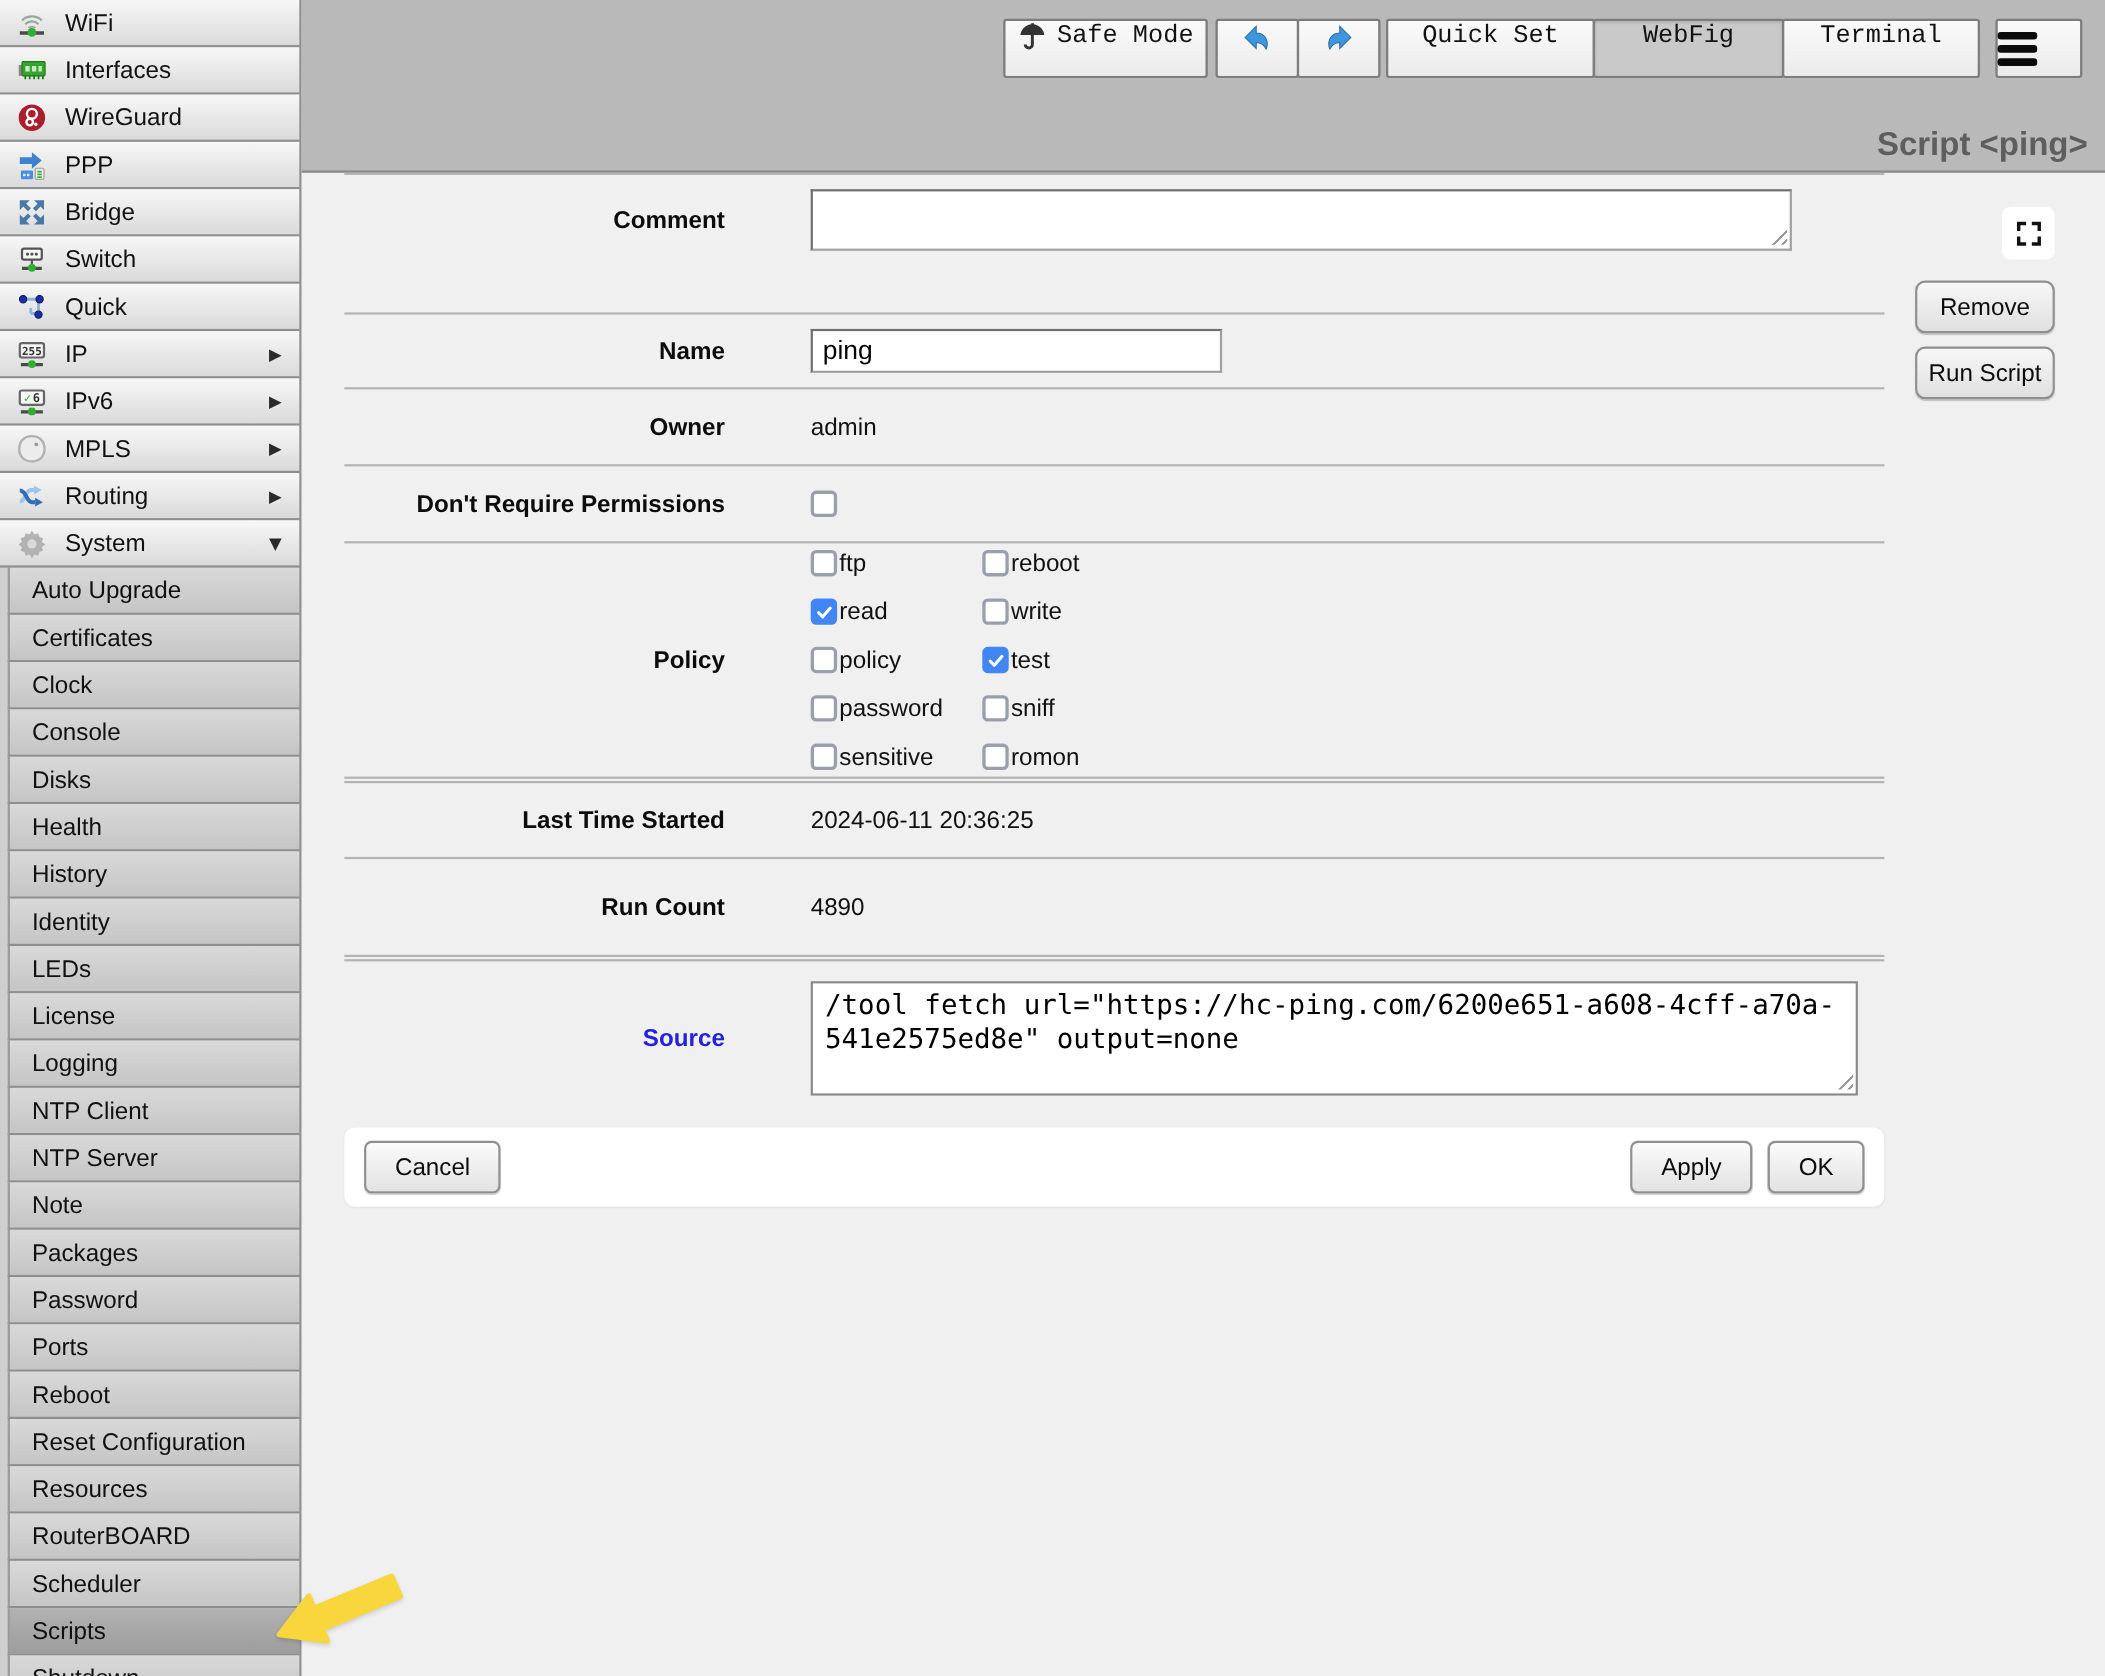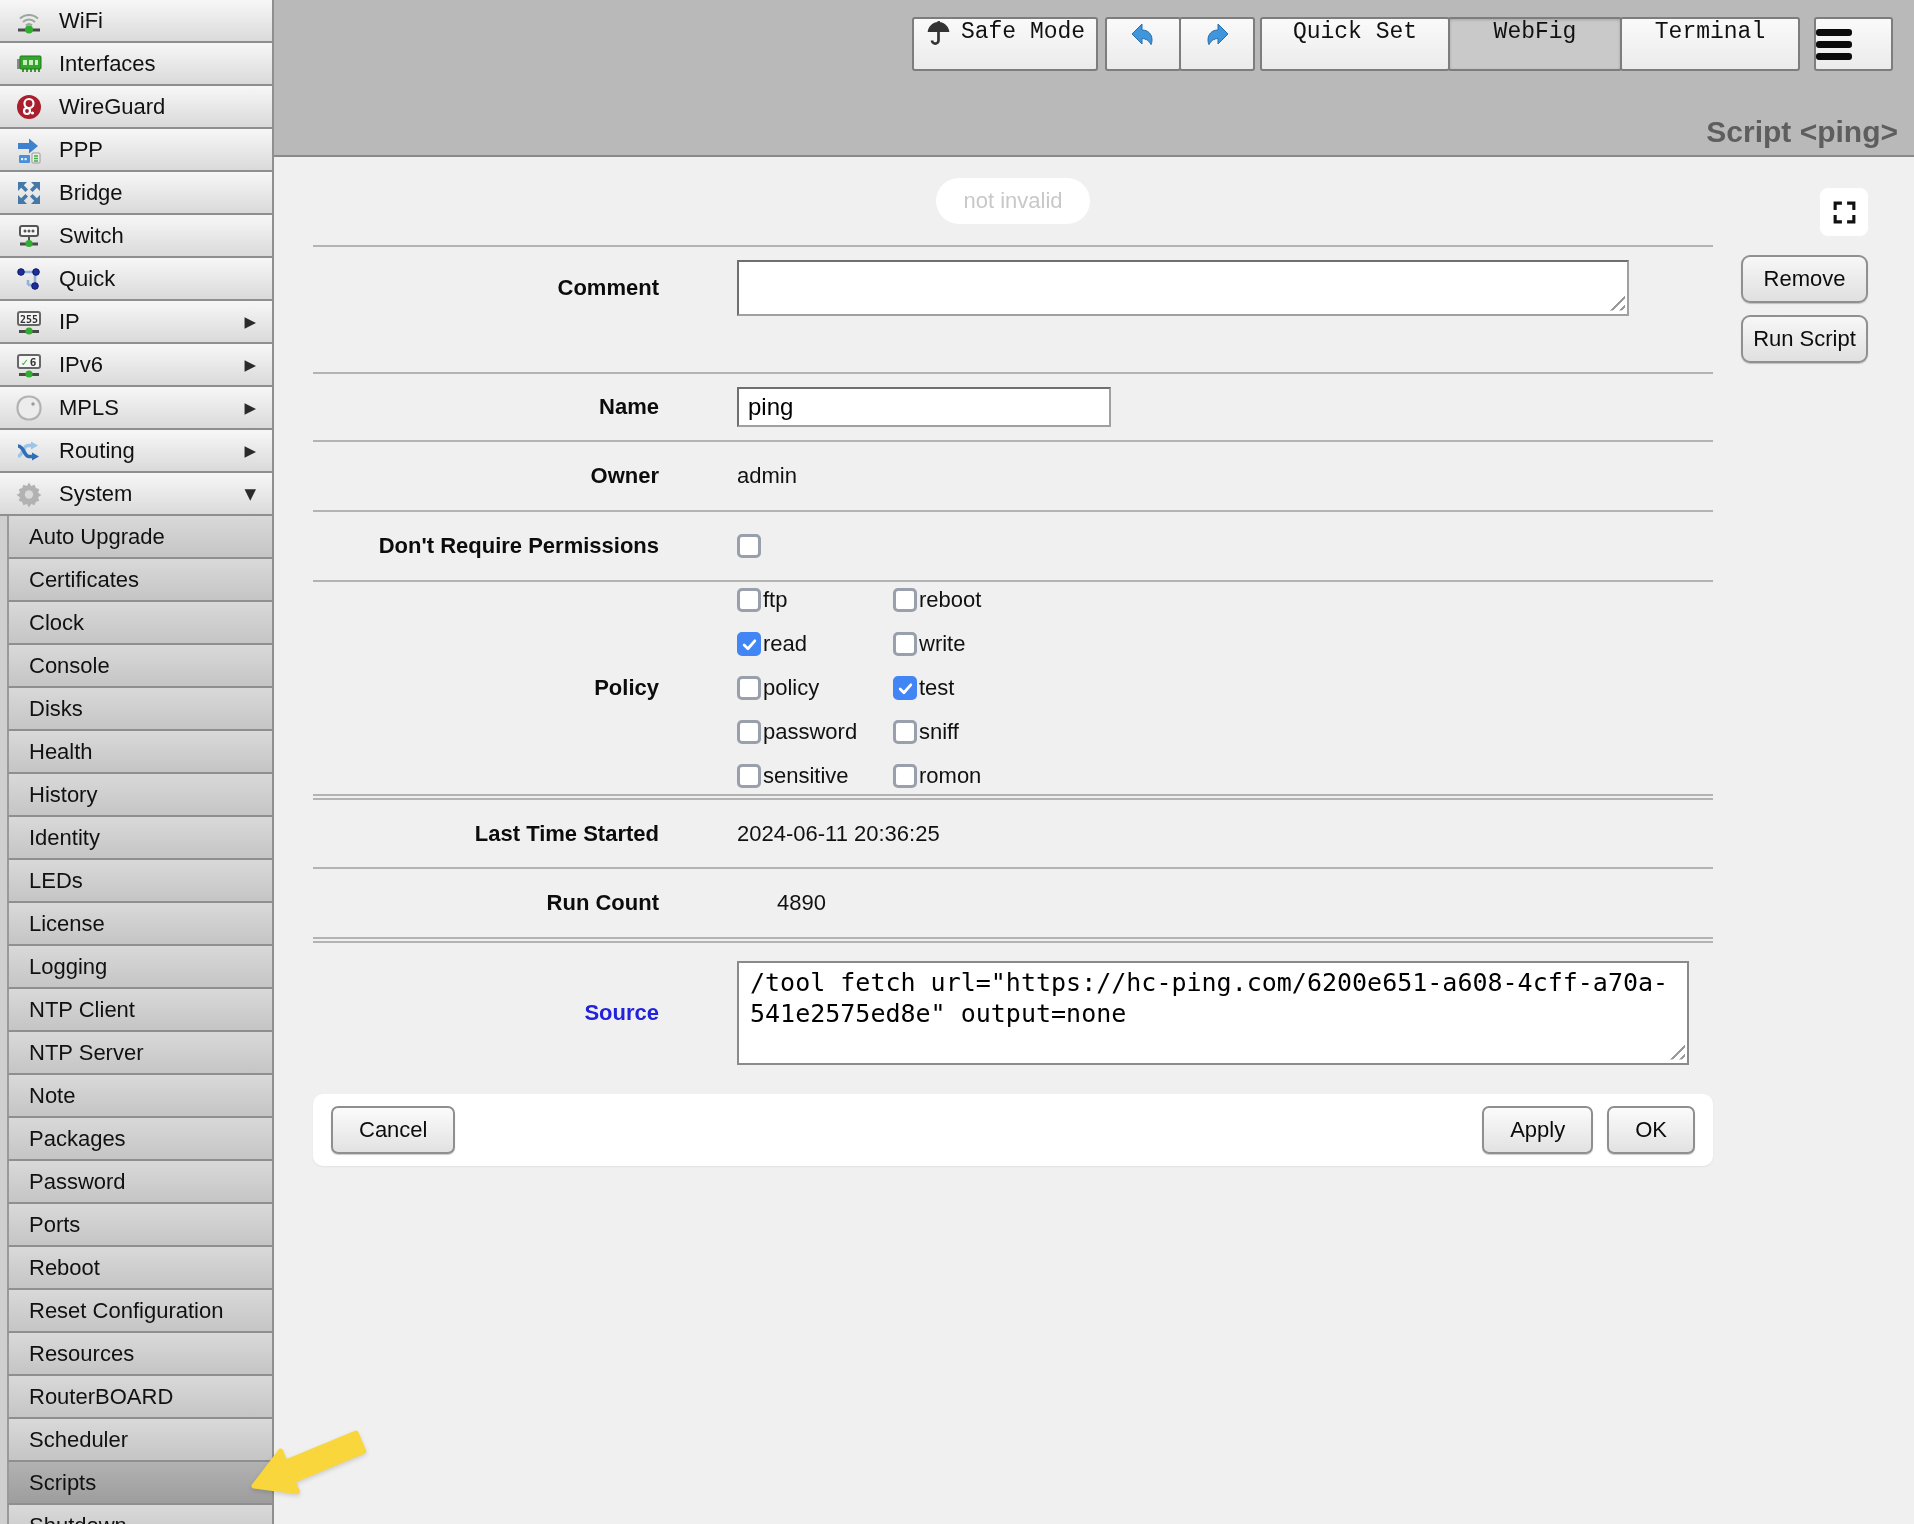--- a/index.html
+++ b/index.html
@@ -48,21 +48,21 @@
   .form { margin-left:39px; width:1400px; }
   .row { display:flex; align-items:center; border-top:2px solid #b3b3b3; }
   .row.first { border-top:none; justify-content:center; height:88px; }
   .row.dbl { border-top:6px double #b3b3b3; }
   .r-comment { height:83px; }
   .r-name { height:68px;margin-top:44px; }
   .r-owner { height:70px; }
   .r-drp { height:70px; }
   .r-policy { height:214px; }
   .r-lts { height:73px; }
-  .r-rc { height:70px;gap:40px; }
+  .r-rc { height:89px; }
   .r-source { height:145px; }
   .lbl { flex:0 0 424px; text-align:right; padding-right:78px; font-size:22px; font-weight:bold; color:#0c0c0c; }
   .lbl.link { color:#2222dd; cursor:pointer; }
   .ctl { flex:1; display:flex; align-items:center; }
   .val { font-size:22px; color:#111; }
 
   .badge { background:#ffffff; color:#c8c8c8; font-size:22px; padding:10px 27px; border-radius:24px; }
 
   .ta-wrap { position:relative; display:inline-block; line-height:0; }
   textarea { resize:none; outline:none; }
@@ -364,23 +364,20 @@
       <span class="bar"></span>
       <span class="bar"></span>
       <span class="bar"></span>
     </button>
     <div class="page-title">Script &lt;ping&gt;</div>
   </header>
 
   <main class="content">
     <div class="form">
 
-      <div class="row first">
-        <span class="badge">not invalid</span>
-      </div>
 
       <div class="row r-comment">
         <div class="lbl">Comment</div>
         <div class="ctl">
           <span class="ta-wrap">
             <textarea class="comment-ta" style=""></textarea>
             <span class="corner"></span>
           </span>
         </div>
       </div>

